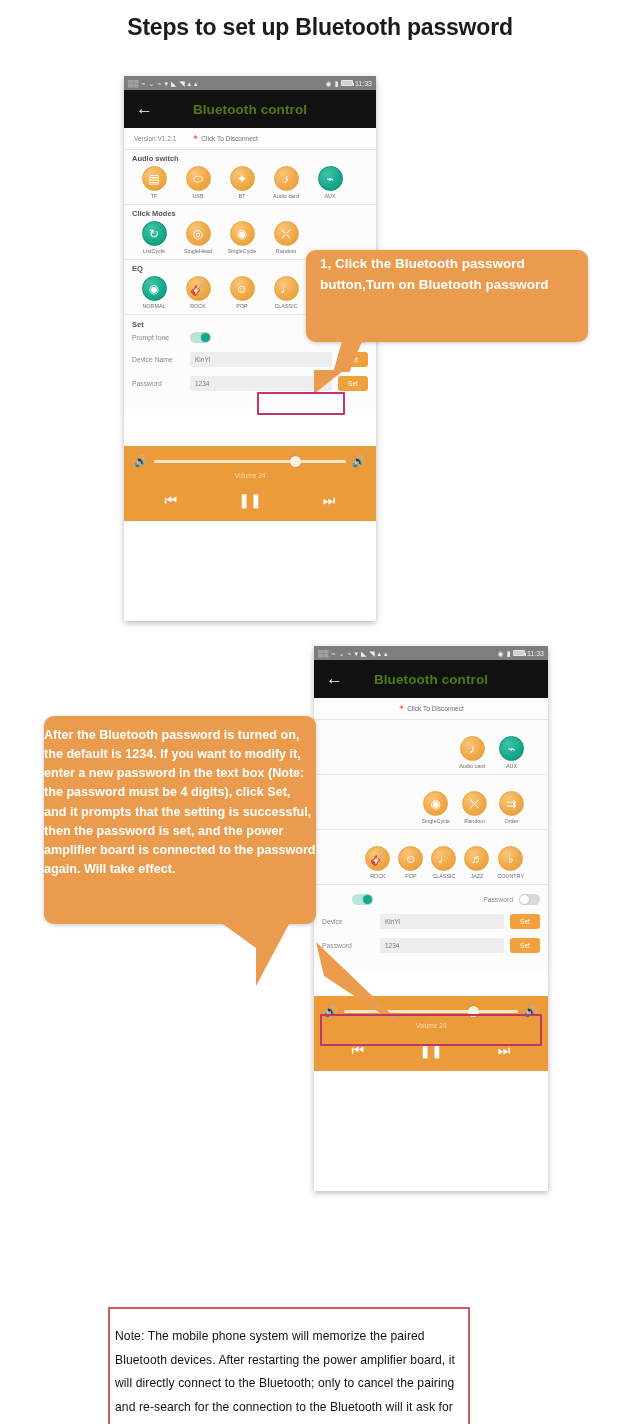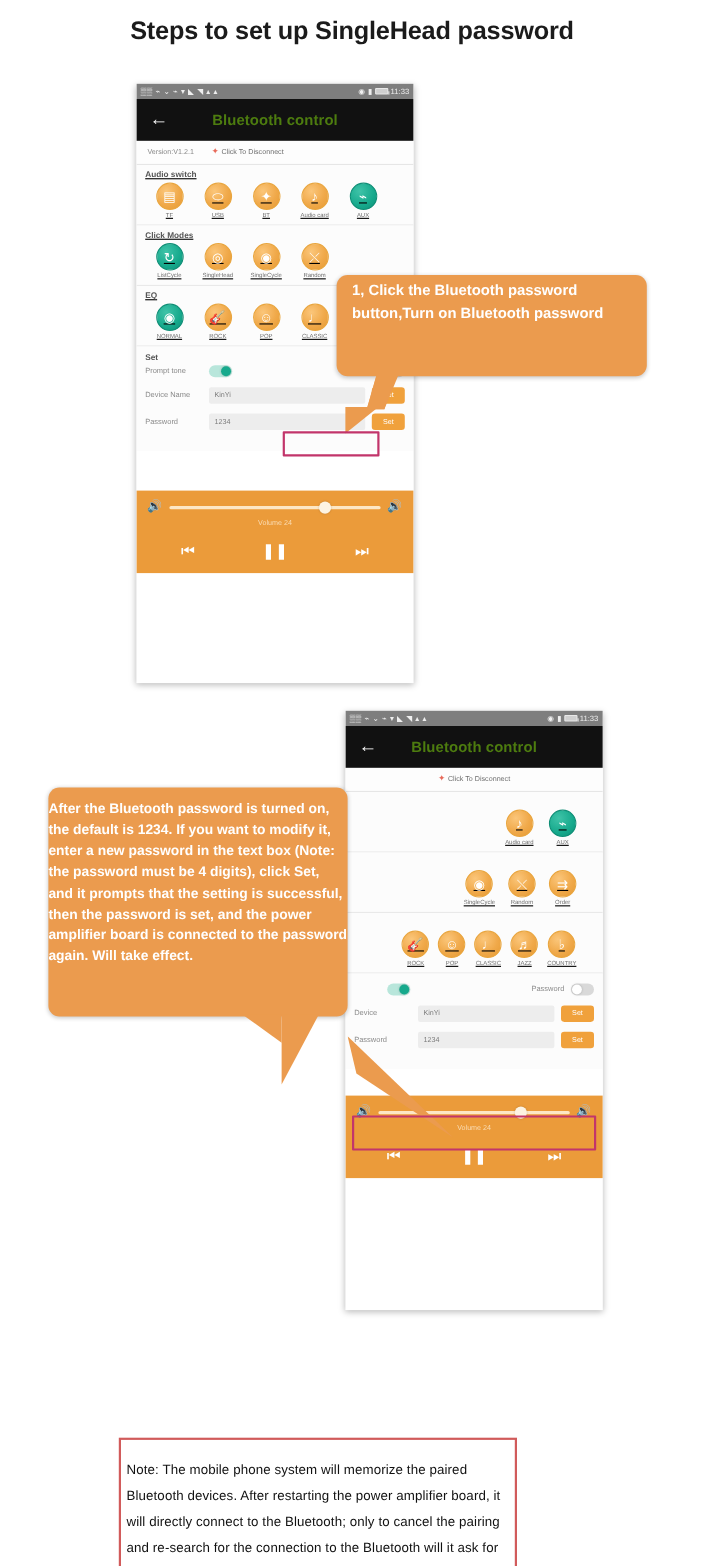--- a/index.html
+++ b/index.html
@@ -109,21 +109,20 @@
   .bt-mini {
     width: 7px; height: 9px;
     color: #e86a5a; font-size: 8px; line-height: 8px;
   }
 
   
   .section {
     background: #fcfcfc;
     border-bottom: 1px solid #e9e9e9;
     padding: 4px 24px 5px 8px;
-    text-decoration: underline;
   }
   .section-title {
     font-size: 7.5px;
     color: #555555;
     font-weight: bold;
     margin-bottom: 3px;
   }
   .icon-row {
     display: flex;
     justify-content: space-between;
@@ -322,21 +321,21 @@
   .note-text {
     font-size: 12.1px;
     line-height: 1.95;
     color: #111111;
     letter-spacing: 0.1px;
   }
 </style>
 </head>
 <body>
 
-<div class="page-title">Steps to set up SingleHead password</div>
+<div class="page-title">Steps to set up Bluetooth password</div>
 
 <div class="phone" id="phone-1">
 
   <div class="status-bar">
     <div class="status-left">
       <span class="sb-glyph">▒▒ ⌁ ⌄ ⌁ ▾ ◣ ◥ ▴ ▴</span>
     </div>
     <div class="status-right">
       <span class="sb-glyph">◉ ▮</span>
       <span class="sb-batt"></span>

